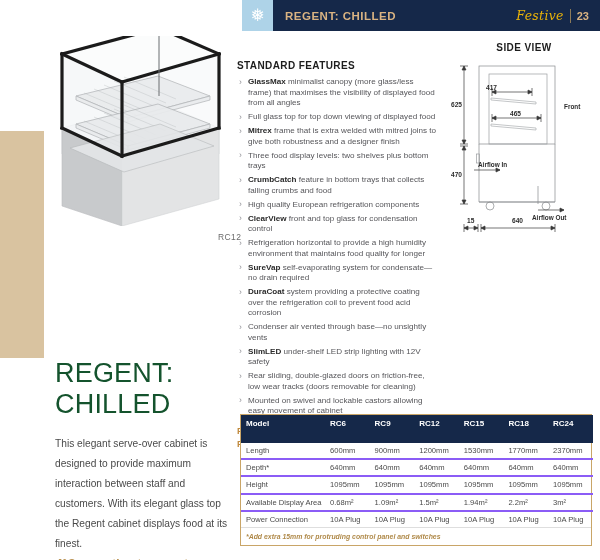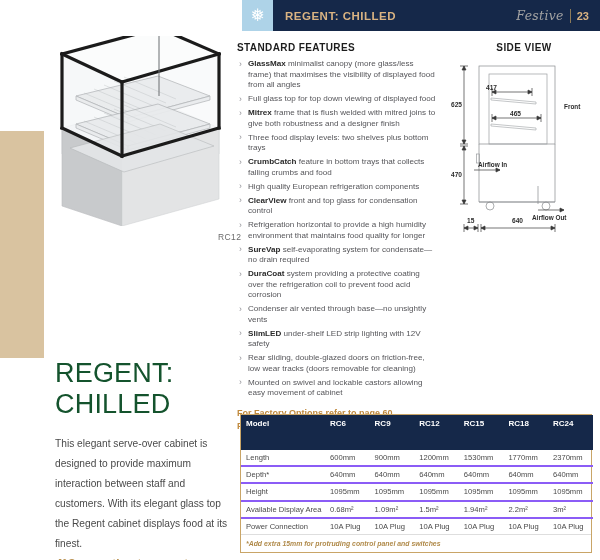--- a/index.html
+++ b/index.html
@@ -41,21 +41,21 @@
     letter-spacing: 0.5px;
   }
   .header-right {
     margin-left: auto;
     margin-right: 11px;
     display: flex;
     align-items: center;
     gap: 6px;
   }
   .brand-script {
-    color: #a3a3a3;
+    color: #eab308;
     font-family: "DejaVu Serif", serif;
     font-style: italic;
     font-size: 12.5px;
     letter-spacing: 0.3px;
   }
   .brand-divider {
     width: 1px; height: 14px;
     background: #8d7b59;
   }
   .brand-num {
@@ -110,21 +110,21 @@
     color: #b99253;
     font-size: 12px;
     line-height: 13px;
     font-weight: bold;
     font-style: italic;
   }
 
   
   .features {
     position: absolute;
-    left: 237px; top: 42px;
+    left: 237px; top: 60px;
     width: 200px;
   }
   .sec-title {
     color: #1d1d1d;
     font-size: 10px;
     font-weight: bold;
     letter-spacing: 0.4px;
     margin-bottom: 6px;
   }
   .feat-list { list-style: none; }
@@ -204,21 +204,21 @@
     font-size: 7.6px;
     padding: 3.1px 0 3.1px 5px;
     color: #4a4a4a;
     white-space: nowrap;
   }
   table.spec thead th {
     background: #152849;
     color: #ffffff;
     font-weight: bold;
     font-size: 8px;
-    padding-top: 4px; padding-bottom: 22px;
+    padding-top: 4px; padding-bottom: 15px;
   }
   table.spec tbody tr { border-bottom: 2px solid #8b5cf6; }
   table.spec tbody tr:last-child { border-bottom: none; }
   table.spec td.rowlabel { color: #4a4a4a; }
   .spec-foot {
     font-size: 6.9px;
     font-weight: bold;
     font-style: italic;
     color: #b08a4a;
     padding: 5px 0 5px 5px;
@@ -325,21 +325,21 @@
       <div>4°C operating temperature</div>
       <div>Climate class 3M1 (25°C/60%RH)</div>
     </div>
   </div>
 
   <div class="features">
     <div class="sec-title">STANDARD FEATURES</div>
     <ul class="feat-list">
         <li class="feat-item"><b>GlassMax</b><span> minimalist canopy (more glass/less frame) that maximises the visibility of displayed food from all angles</span></li>
         <li class="feat-item"><span>Full glass top for top down viewing of displayed food</span></li>
-        <li class="feat-item"><b>Mitrex</b><span> frame that is flush welded with mitred joins to give both robustness and a designer finish</span></li>
+        <li class="feat-item"><b>Mitrex</b><span> frame that is extra welded with mitred joins to give both robustness and a designer finish</span></li>
         <li class="feat-item"><span>Three food display levels: two shelves plus bottom trays</span></li>
         <li class="feat-item"><b>CrumbCatch</b><span> feature in bottom trays that collects falling crumbs and food</span></li>
         <li class="feat-item"><span>High quality European refrigeration components</span></li>
         <li class="feat-item"><b>ClearView</b><span> front and top glass for condensation control</span></li>
         <li class="feat-item"><span>Refrigeration horizontal to provide a high humidity environment that maintains food quality for longer</span></li>
         <li class="feat-item"><b>SureVap</b><span> self-evaporating system for condensate—no drain required</span></li>
         <li class="feat-item"><b>DuraCoat</b><span> system providing a protective coating over the refrigeration coil to prevent food acid corrosion</span></li>
         <li class="feat-item"><span>Condenser air vented through base—no unsightly vents</span></li>
         <li class="feat-item"><b>SlimLED</b><span> under-shelf LED strip lighting with 12V safety</span></li>
         <li class="feat-item"><span>Rear sliding, double-glazed doors on friction-free, low wear tracks (doors removable for cleaning)</span></li>

